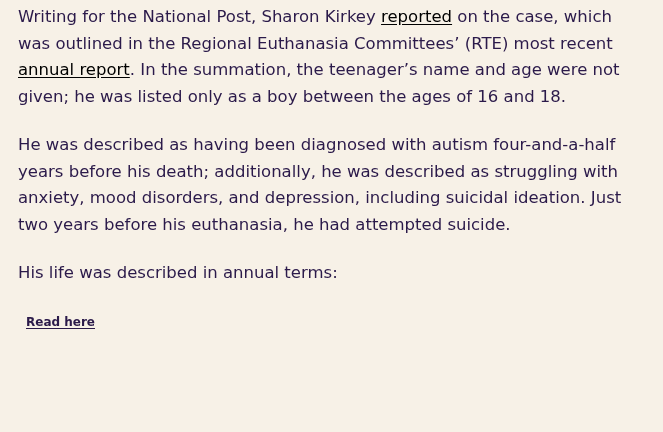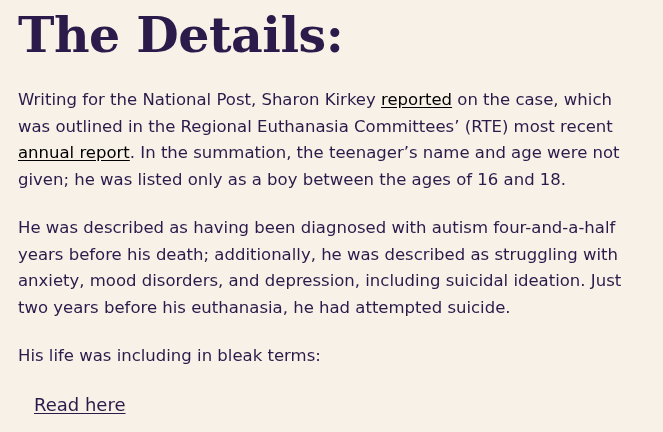--- a/index.html
+++ b/index.html
@@ -38,38 +38,38 @@
     margin: 0 0 22px 0;
     max-width: 630px;
   }
   a.inline-link {
     color: #000000;
     text-decoration: underline;
     text-underline-offset: 2px;
   }
   .readmore {
     font-family: "DejaVu Sans", "Liberation Sans", sans-serif;
-    font-size: 18px;
+    font-size: 12px;
     line-height: 26.5px;
-    margin: 16px;
+    margin: 8px;
+    font-weight: bold;
   }
   .readmore a {
     color: #2b1a4a;
     text-decoration: underline;
     text-underline-offset: 2px;
   }
 </style>
 </head>
 <body>
 
 <div class="page">
 
-  <h1 class="headline">The Details:</h1>
 
   <p class="para" id="para-1"><span>Writing for the National Post, Sharon Kirkey </span><a class="inline-link" href="#">reported</a><span> on the case, which was outlined in the Regional Euthanasia Committees’ (RTE) most recent </span><a class="inline-link" href="#">annual report</a><span>. In the summation, the teenager’s name and age were not given; he was listed only as a boy between the ages of 16 and 18.</span></p>
   <p class="para" id="para-2"><span>He was described as having been diagnosed with autism four-and-a-half years before his death; additionally, he was described as struggling with anxiety, mood disorders, and depression, including suicidal ideation. Just two years before his euthanasia, he had attempted suicide.</span></p>
-  <p class="para" id="para-3"><span>His life was including in bleak terms:</span></p>
+  <p class="para" id="para-3"><span>His life was described in annual terms:</span></p>
 
   <p class="readmore">
     <a href="#" class="readmore-link">Read here</a>
   </p>
 
 </div>
 
 </body></html>

